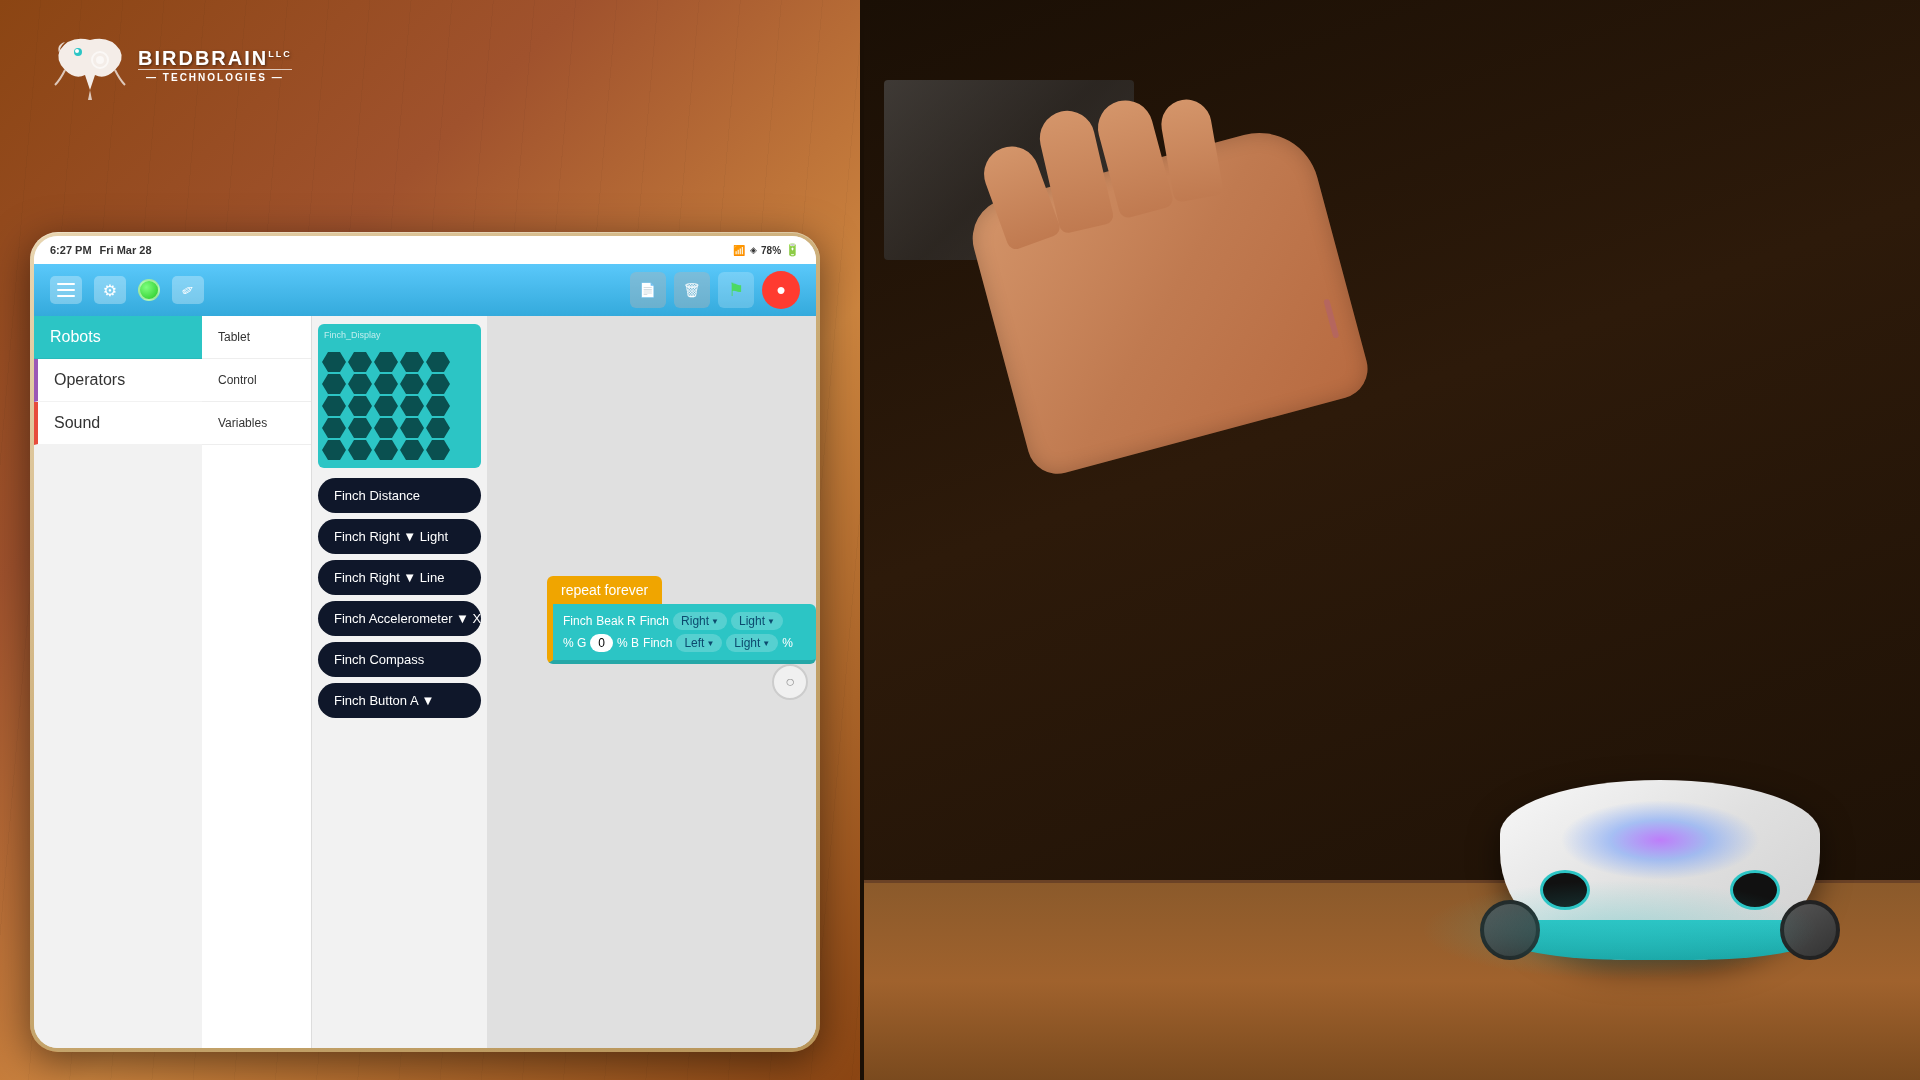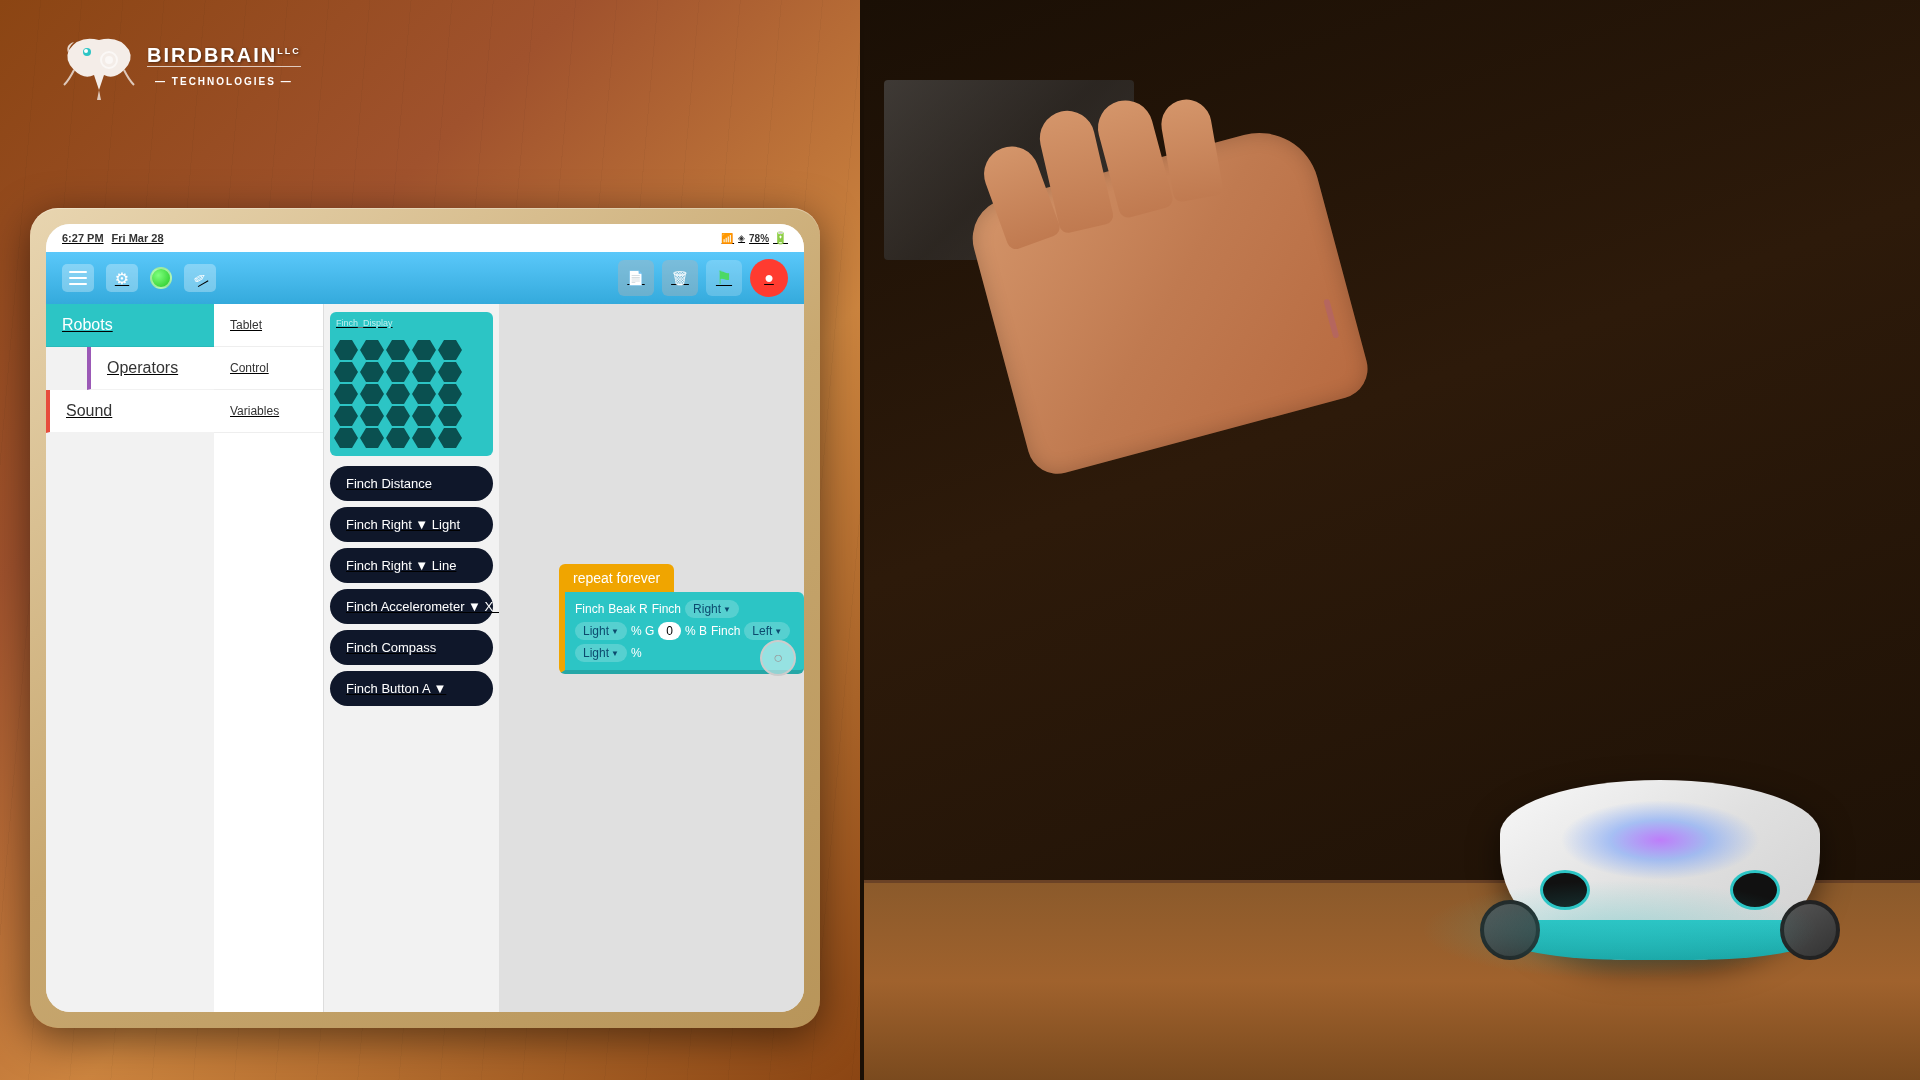--- a/index.html
+++ b/index.html
@@ -33,21 +33,21 @@
         transparent 40px,
         rgba(0,0,0,0.03) 40px,
         rgba(0,0,0,0.03) 41px
       );
     }
 
     
     .logo-area {
       position: absolute;
       top: 30px;
-      left: 59px;
+      left: 50px;
       z-index: 10;
     }
 
     .logo-container {
       display: flex;
       align-items: center;
       gap: 8px;
     }
 
     .logo-bird {
@@ -57,29 +57,28 @@
 
     .logo-text {
       display: flex;
       flex-direction: column;
       line-height: 1.1;
     }
 
     
     .tablet-frame {
       position: absolute;
-      top: 208px;
+      top: 232px;
       left: 30px;
       width: 790px;
       height: 820px;
       background: linear-gradient(145deg, #e8d5b0, #c8a870, #b8955a);
       border-radius: 28px;
-      padding: 16px;
+      padding: 4px;
       box-shadow: 0 10px 40px rgba(0,0,0,0.5), inset 0 1px 0 rgba(255,255,255,0.3);
-      text-decoration: underline;
     }
 
     .tablet-screen {
       width: 100%;
       height: 100%;
       background: #f0f0f0;
       border-radius: 24px;
       overflow: hidden;
       display: flex;
       flex-direction: column;
@@ -207,21 +206,20 @@
     .sidebar-item-robots {
       background: #2cc5c5;
       color: white;
       border-radius: 0;
     }
 
     .sidebar-item-operators {
       background: white;
       color: #333;
       border-left: 4px solid #9b59b6;
-      margin-left: 41px;
     }
 
     .sidebar-item-sound {
       background: white;
       color: #333;
       border-left: 4px solid #e74c3c;
     }
 
     .submenu-item {
       padding: 14px 16px;
@@ -407,21 +405,21 @@
         <path d="M15 40 Q10 50 5 55" stroke="white" stroke-width="2" opacity="0.7"></path>
         <path d="M65 40 Q70 50 75 55" stroke="white" stroke-width="2" opacity="0.7"></path>
 
         <circle cx="50" cy="30" r="8" fill="none" stroke="white" stroke-width="2" opacity="0.6"></circle>
         <circle cx="50" cy="30" r="4" fill="white" opacity="0.6"></circle>
       </svg>
       <div class="logo-text">
         <div style="color:white;font-size:20px;font-weight:900;letter-spacing:2px;text-shadow:1px 1px 3px rgba(0,0,0,0.5);">
           <span>BIRDBRAIN</span><sup style="font-size:9px;vertical-align:super;">LLC</sup>
         </div>
-        <div style="color:white;font-size:10px;font-weight:600;letter-spacing:2px;border-top:1px solid rgba(255,255,255,0.7);padding-top:9px;text-align:center;">
+        <div style="color:white;font-size:10px;font-weight:600;letter-spacing:2px;border-top:1px solid rgba(255,255,255,0.7);padding-top:2px;text-align:center;">
           <span>— TECHNOLOGIES —</span>
         </div>
       </div>
     </div>
   </div>
 
   <div class="tablet-frame">
     <div class="tablet-screen">
 
       <div class="status-bar">

